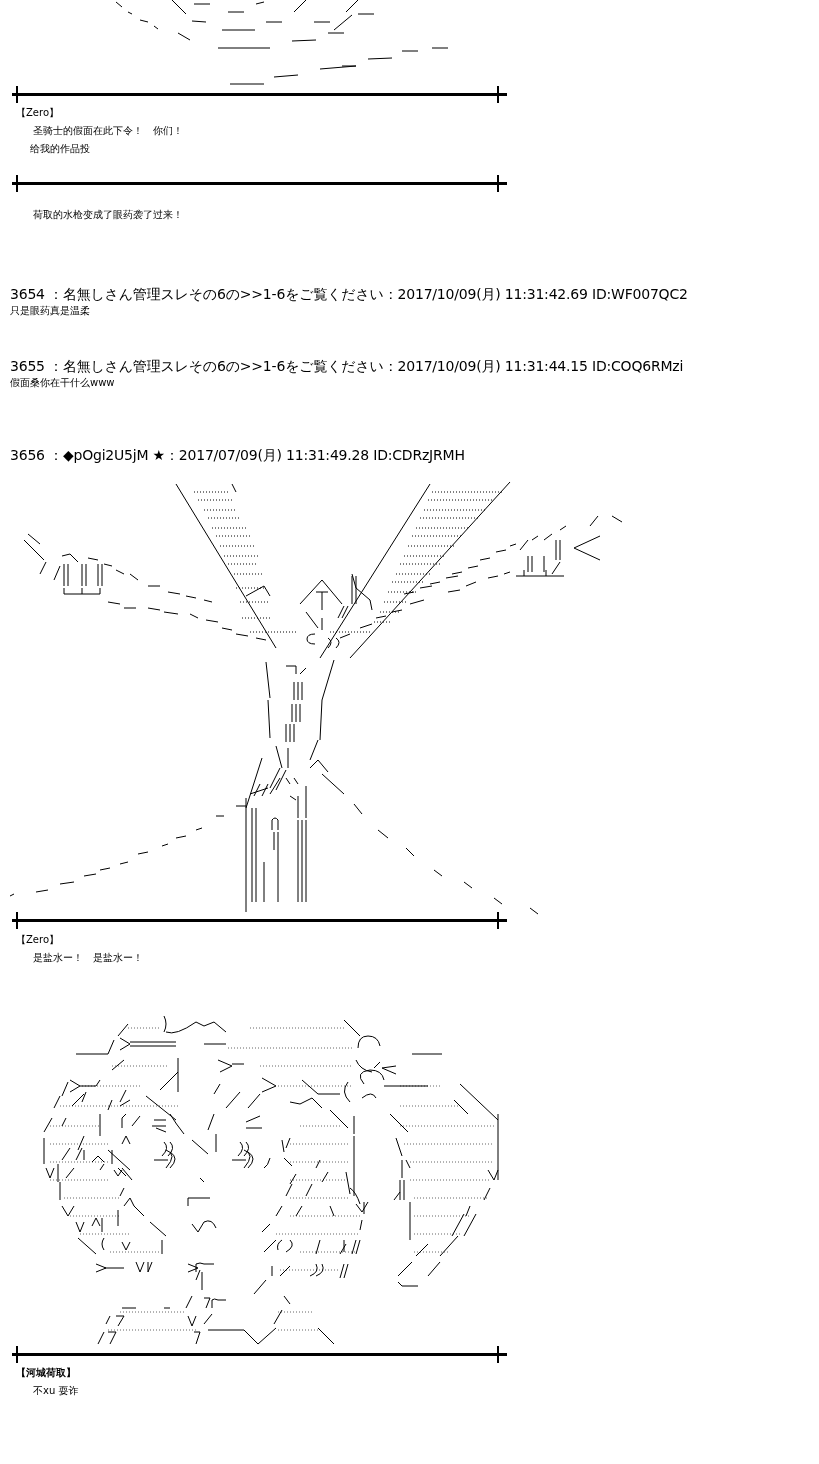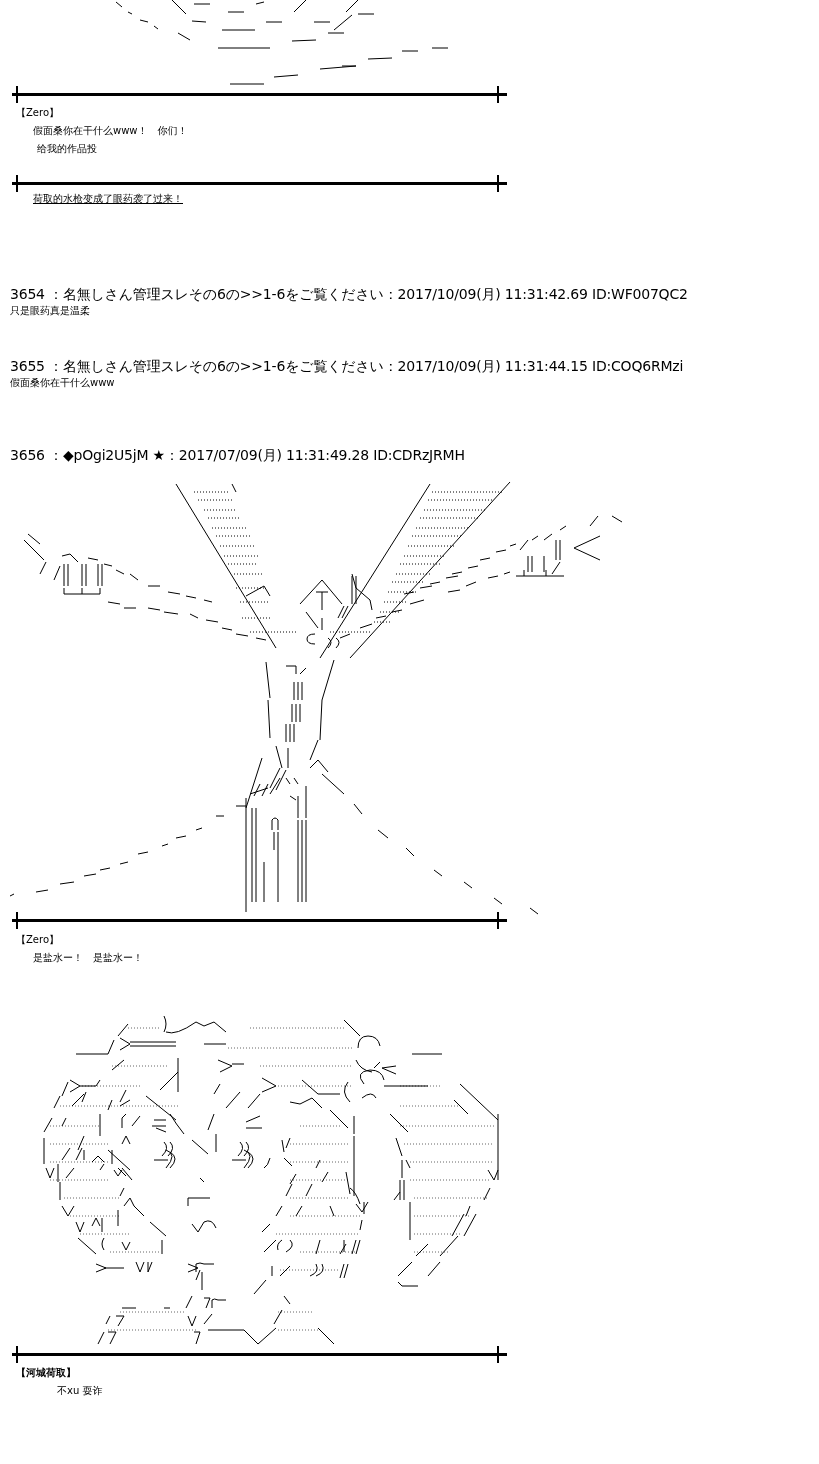--- a/index.html
+++ b/index.html
@@ -53,29 +53,29 @@
   </g>
 </svg>
 
 <div class="divider" style="top:93px;">
     <div class="line"></div>
     <div class="tick l"></div>
     <div class="tick r"></div>
   </div>
 
 <div class="abs txt" style="left:16px;top:104px;">【Zero】</div>
-<div class="abs txt" style="left:33px;top:122px;">假面桑你在干什么www！　你们！</div>
-<div class="abs txt" style="left:37px;top:140px;">给我的作品投</div>
+<div class="abs txt" style="left:33px;top:122px;">圣骑士的假面在此下令！　你们！</div>
+<div class="abs txt" style="left:30px;top:140px;">给我的作品投</div>
 
 <div class="divider" style="top:182px;">
     <div class="line"></div>
     <div class="tick l"></div>
     <div class="tick r"></div>
   </div>
-<div class="abs txt" style="left:33px;top:190px;text-decoration:underline;">荷取的水枪变成了眼药袭了过来！</div>
+<div class="abs txt" style="left:33px;top:206px;">荷取的水枪变成了眼药袭了过来！</div>
 
 <div class="abs post-header" style="left:10px;top:285px;">3654 ：名無しさん管理スレその6の&gt;&gt;1-6をご覧ください：2017/10/09(月) 11:31:42.69 ID:WF007QC2</div>
 <div class="abs txt" style="left:10px;top:302px;">只是眼药真是温柔</div>
 
 <div class="abs post-header" style="left:10px;top:357px;">3655 ：名無しさん管理スレその6の&gt;&gt;1-6をご覧ください：2017/10/09(月) 11:31:44.15 ID:COQ6RMzi</div>
 <div class="abs txt" style="left:10px;top:374px;">假面桑你在干什么www</div>
 
 <div class="abs post-header" style="left:10px;top:446px;">3656 ：◆pOgi2U5jM ★：2017/07/09(月) 11:31:49.28 ID:CDRzJRMH</div>
 
 <svg class="aa-svg" style="top:478px;" width="640" height="440" viewBox="0 0 640 440">
@@ -504,13 +504,13 @@
       <line x1="318" y1="318" x2="334" y2="334"></line>
   </g>
 </svg>
 
 <div class="divider" style="top:1353px;">
     <div class="line"></div>
     <div class="tick l"></div>
     <div class="tick r"></div>
   </div>
 <div class="abs txt" style="left:16px;top:1364px;font-weight:bold;">【河城荷取】</div>
-<div class="abs txt" style="left:33px;top:1382px;margin-left:24px;">不xu 耍诈</div>
+<div class="abs txt" style="left:33px;top:1382px;">不xu 耍诈</div>
 
 </body></html>

